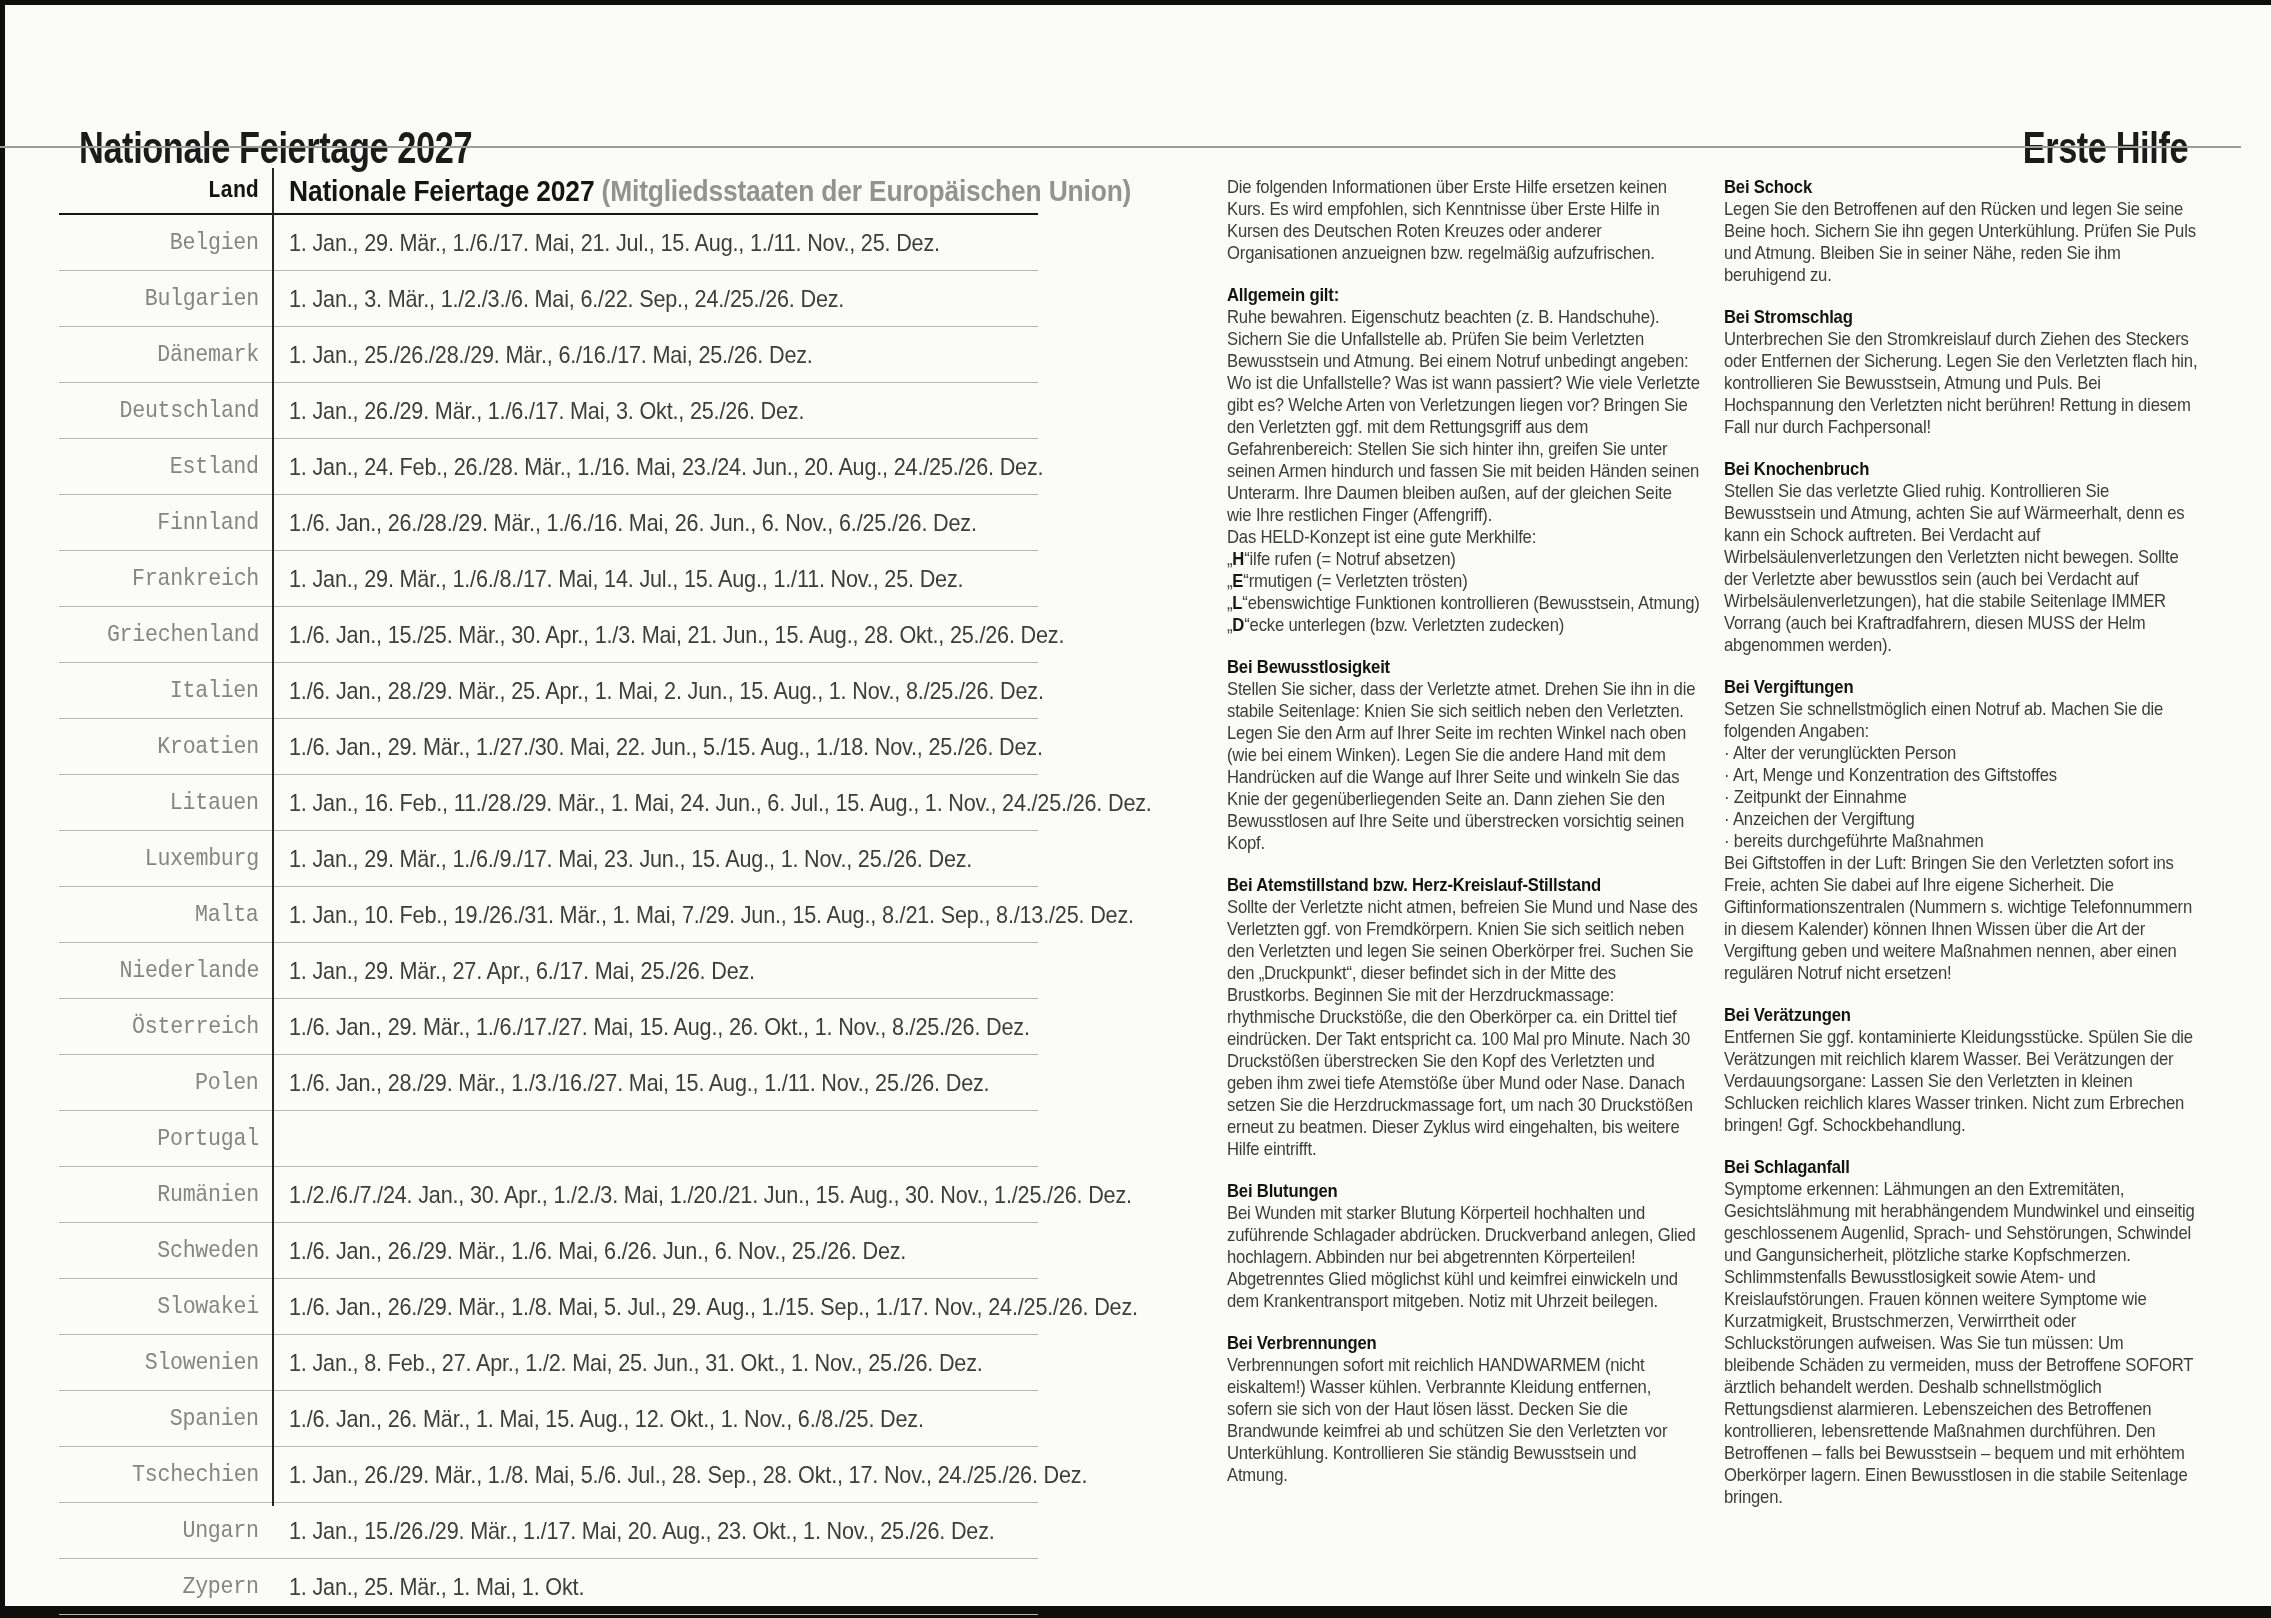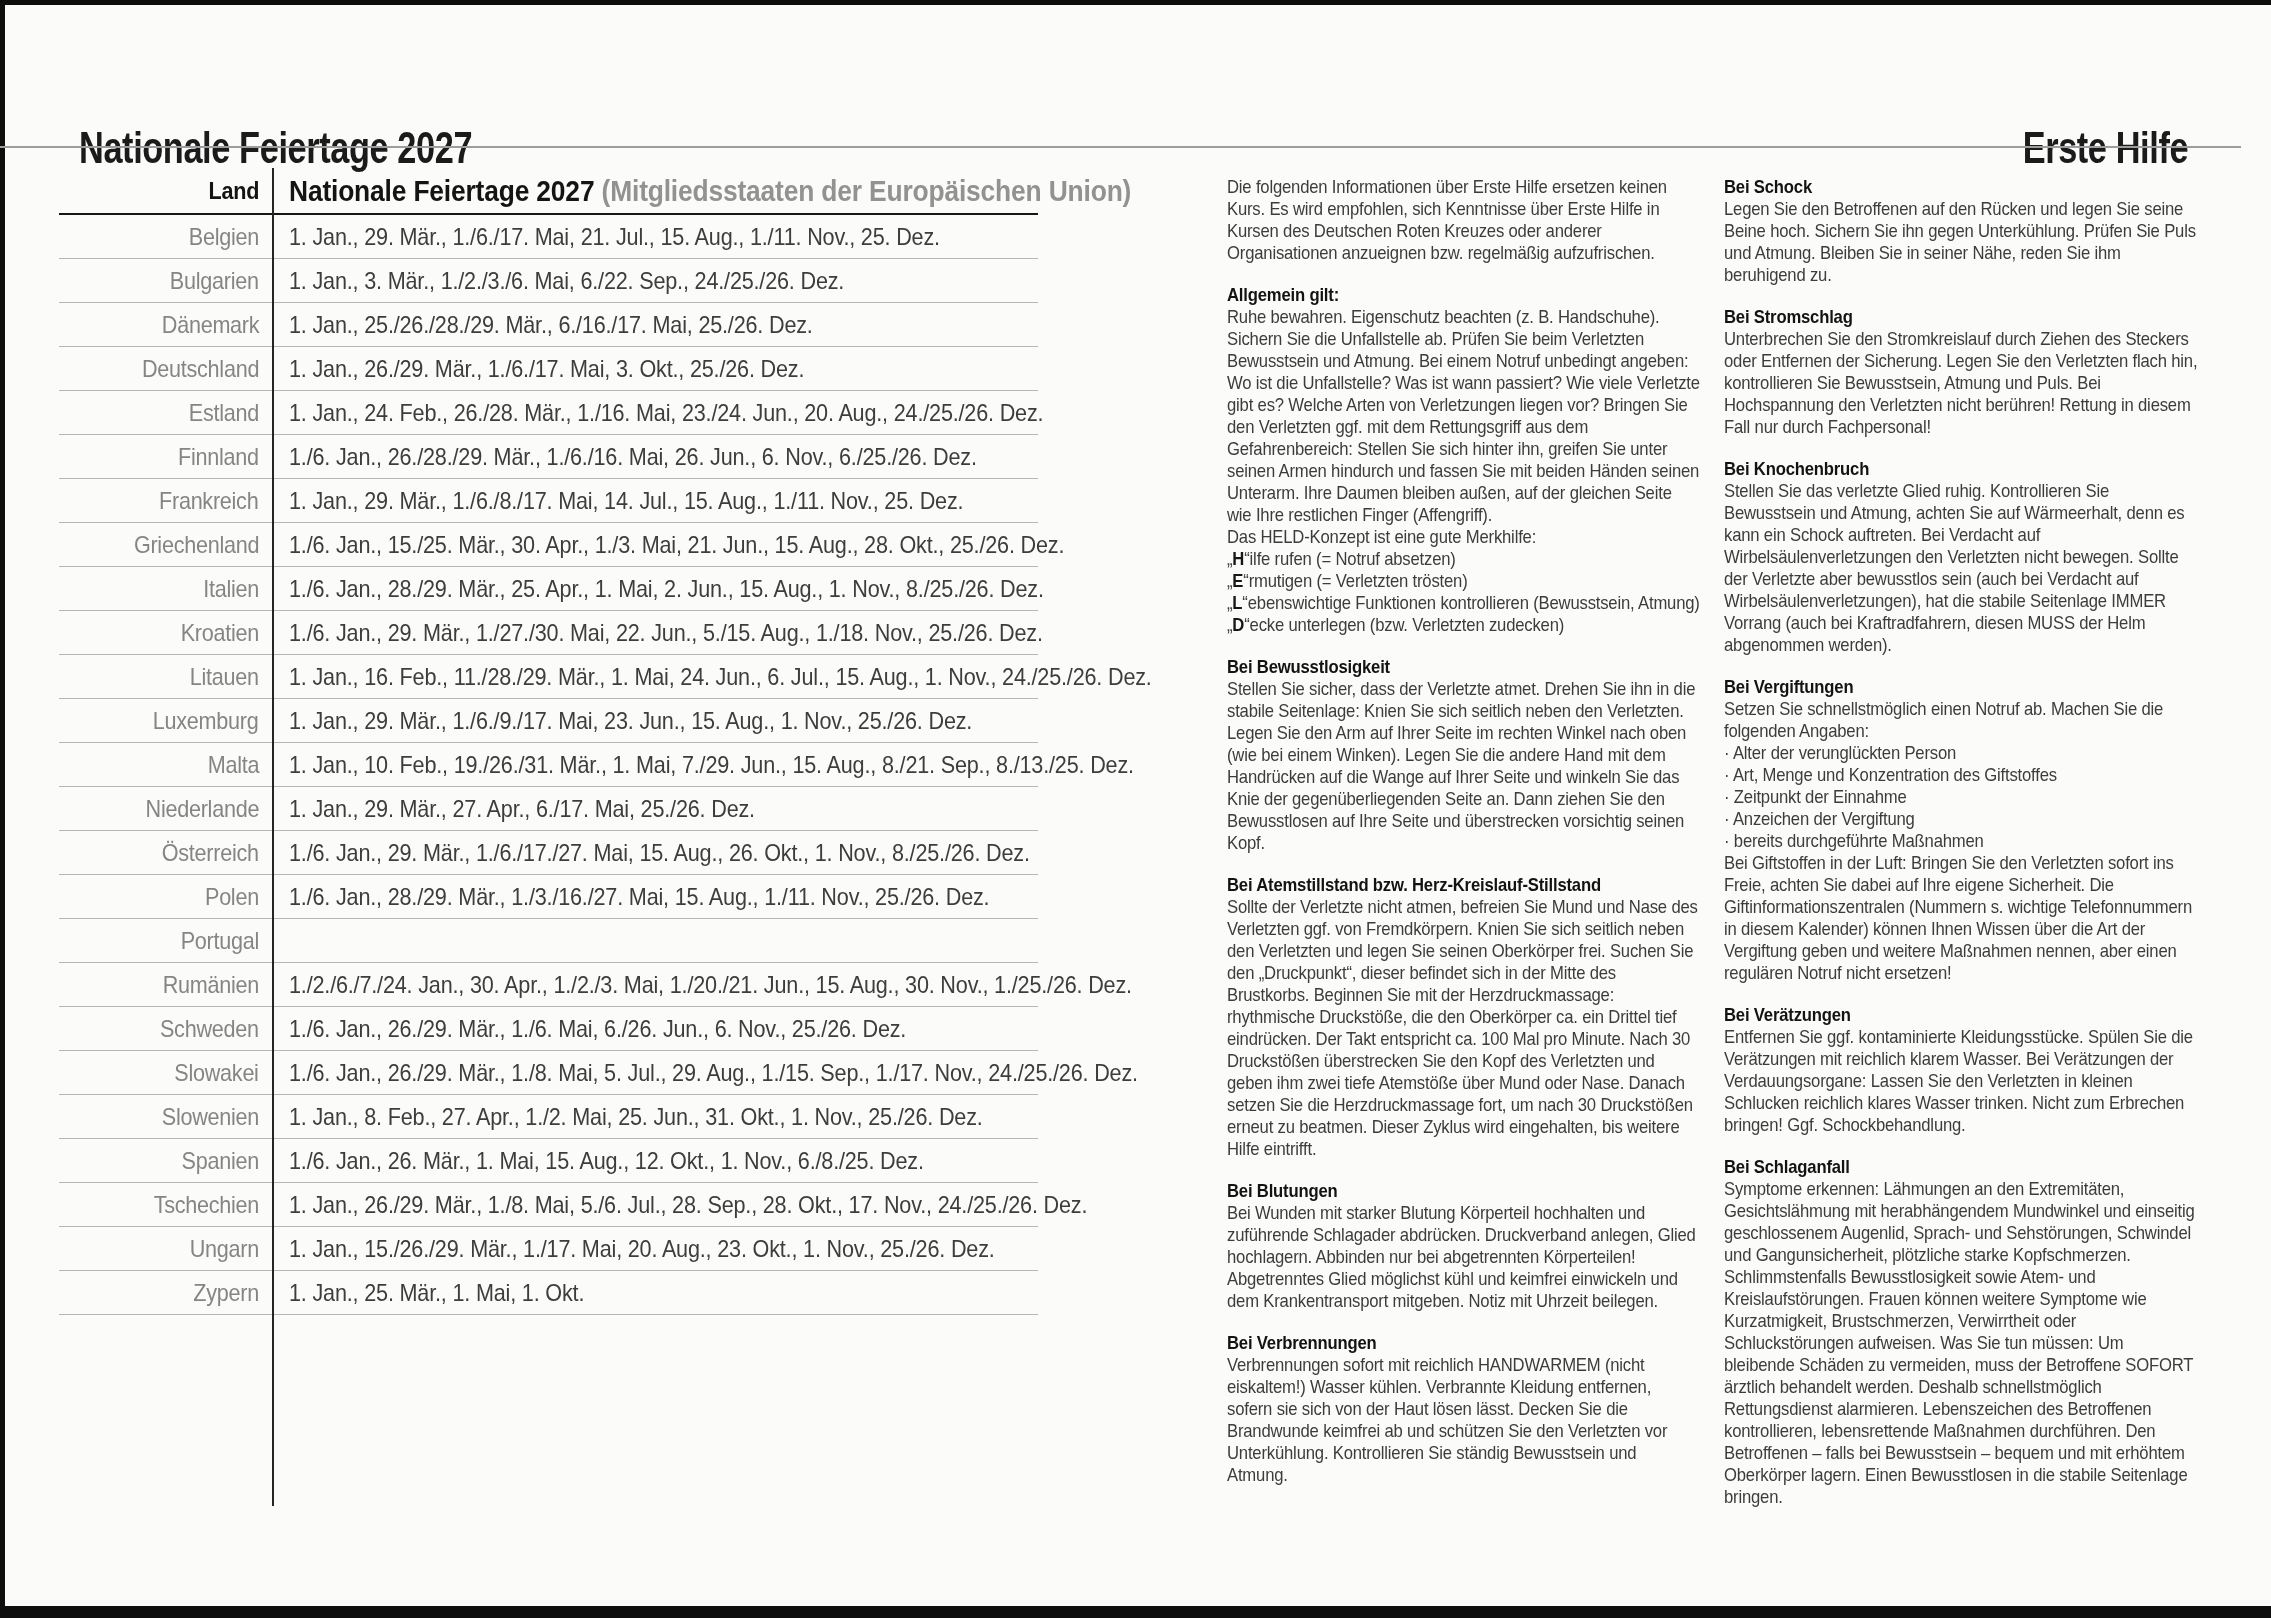--- a/index.html
+++ b/index.html
@@ -14,24 +14,24 @@
   .edge-bottom{position:absolute;left:0;top:1606px;width:2271px;height:12.3px;background:#0e0e0e;}
 
   .title{position:absolute;top:94px;font-weight:bold;font-size:44px;color:#1b1b1b;white-space:nowrap;letter-spacing:-0.5px;}
   .title-left{left:79px;transform:scaleX(0.78);transform-origin:0 0;}
   .title-right{right:83px;transform:scaleX(0.78);transform-origin:100% 0;}
   .toprule{position:absolute;left:0;top:146px;width:2241px;height:1.9px;background:#9d9d9d;}
 
   
   .tbl{position:absolute;left:59px;top:168px;width:979px;}
   .tbl-divider{position:absolute;left:272px;top:168px;width:1.9px;height:1338px;background:#252525;}
-  .t-row{display:flex;align-items:center;height:44px;border-bottom:0.9px solid #b6b6b6;box-sizing:border-box;}
+  .t-row{display:flex;align-items:center;height:56px;border-bottom:0.9px solid #b6b6b6;box-sizing:border-box;}
   .t-head{height:47px;border-bottom:2.8px solid #161616;}
   .c-country{width:213px;padding-right:13.2px;box-sizing:border-box;flex:none;text-align:right;
-    font-size:24px;color:#858585;letter-spacing:-0.3px;white-space:nowrap;}
+    font-size:24px;color:#858585;letter-spacing:-0.3px;white-space:nowrap;font-family:Liberation Mono, monospace;}
   .c-country .cinner{display:inline-block;transform:scaleX(0.9);transform-origin:100% 50%;}
   .t-head .c-country{color:#141414;font-weight:bold;}
   .c-dates{padding-left:17px;font-size:24px;color:#3d3d3d;white-space:nowrap;}
   .c-dates-inner{display:inline-block;transform:scaleX(0.9);transform-origin:0 50%;letter-spacing:-0.2px;}
   .t-head .c-dates{font-size:30px;}
   .t-head .c-dates-inner{transform:scaleX(0.88);}
   .hd-main{font-weight:bold;color:#141414;}
   .hd-note{font-weight:bold;color:#929292;}
 
   

